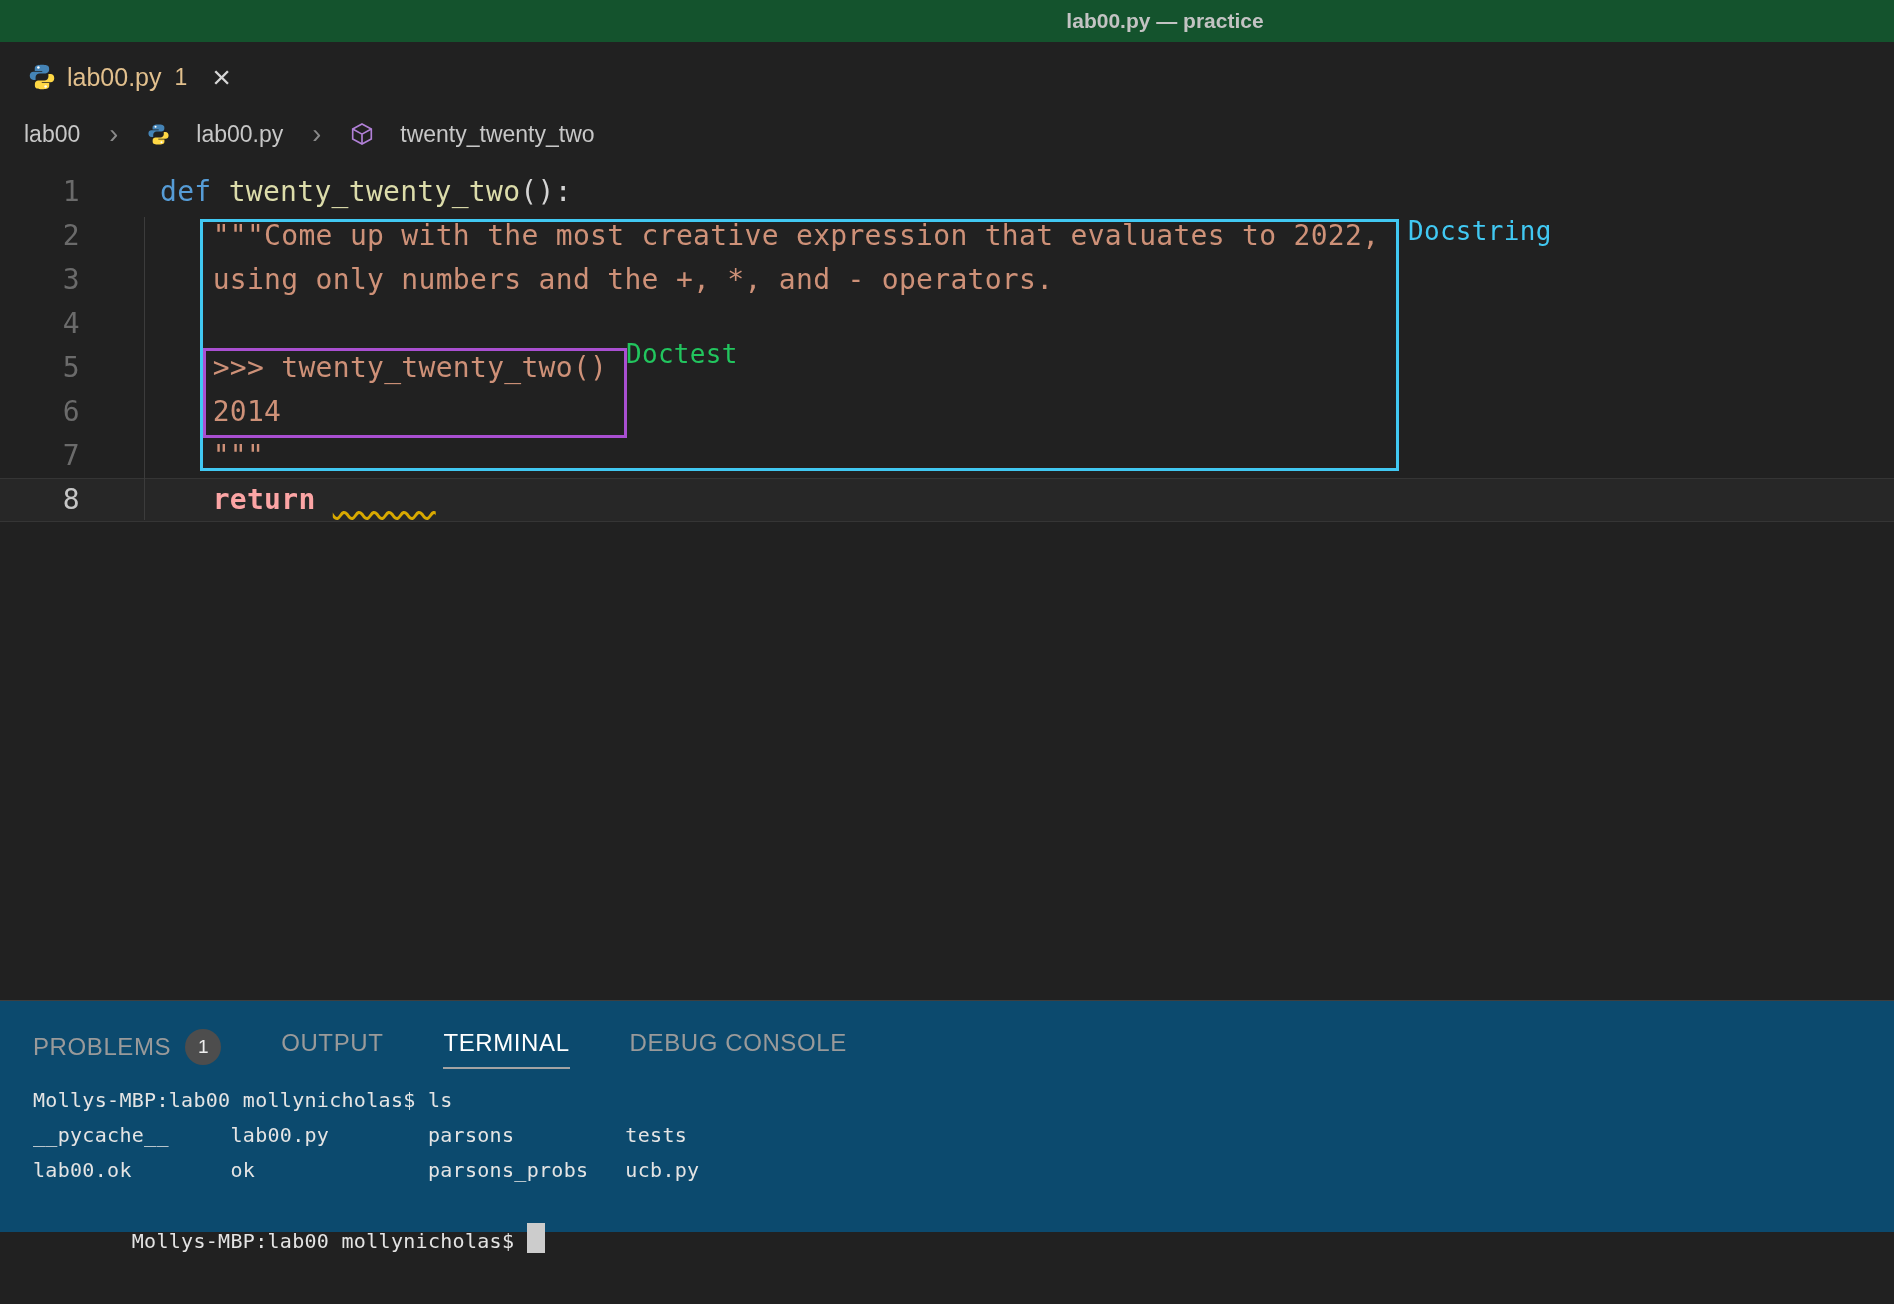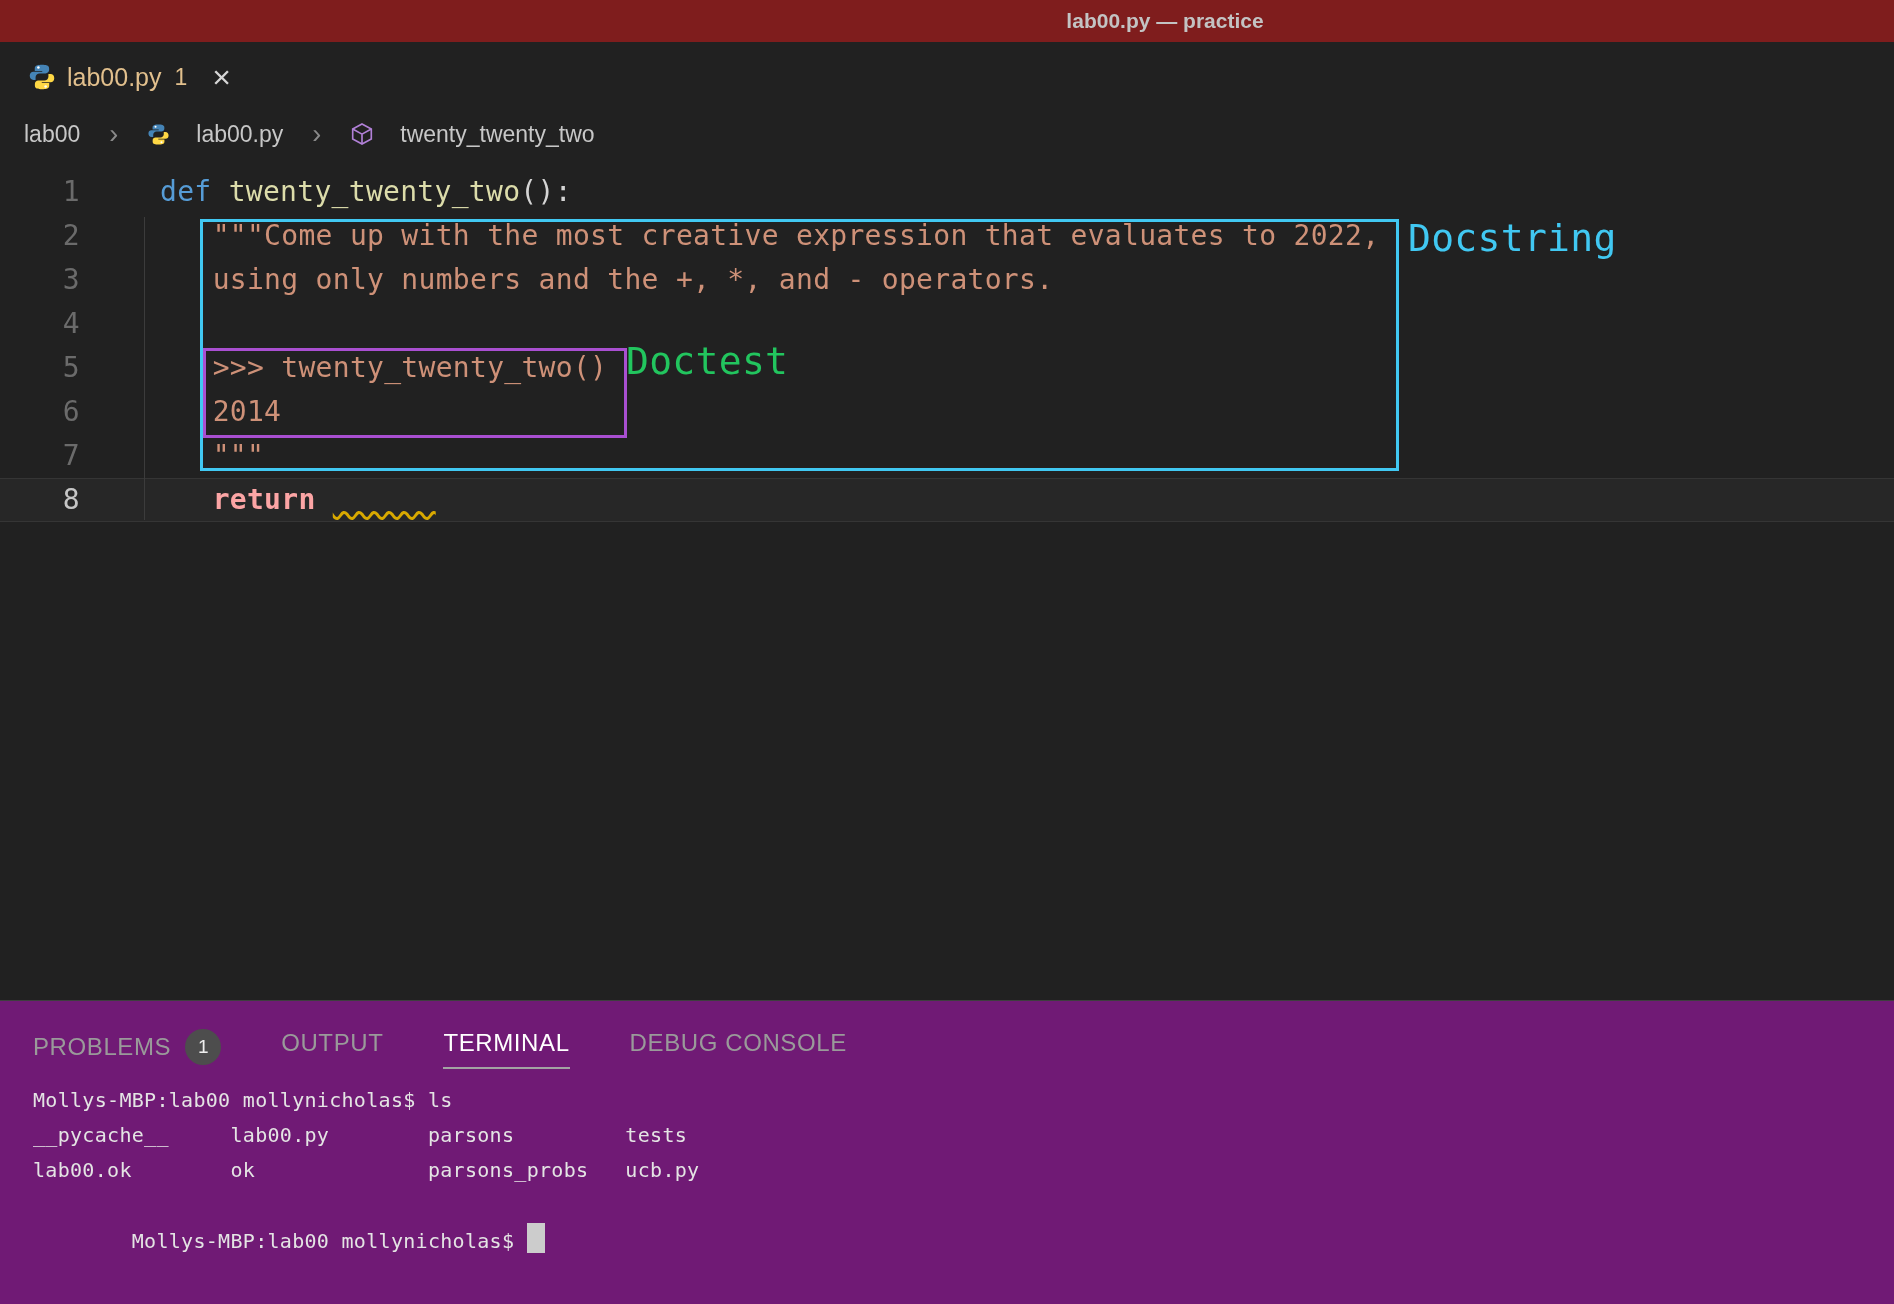--- a/index.html
+++ b/index.html
@@ -1,20 +1,20 @@
 <!DOCTYPE html>
 <html><head>
 <meta charset="utf-8">
 <style>
   * { margin:0; padding:0; box-sizing:border-box; }
   html, body { width:1894px; height:1304px; background:#212121; overflow:hidden; }
   body { font-family:"Liberation Sans", sans-serif; position:relative; }
 
   
-  .titlebar { height:42px; background:#7f1d1d; position:relative; }
+  .titlebar { height:42px; background:#14532d; position:relative; }
   .window-title {
     position:absolute; left:1165px; top:50%; transform:translate(-50%,-50%);
     color:#c3c3c3; font-size:21px; font-weight:bold; white-space:pre;
   }
 
   
   .tabbar { height:70px; display:flex; background:#212121; }
   .tab {
     display:flex; align-items:center; gap:11px;
     padding:0 22px 0 28px; background:#212121; cursor:pointer;
@@ -54,26 +54,26 @@
     text-decoration-color:#d9a900;
     text-decoration-thickness:2.5px;
     text-decoration-skip-ink:none;
   }
   .indent-guide { position:absolute; left:144px; top:61px; width:1px; height:303px; background:#3c3c3c; }
 
   
   .anno-box { position:absolute; pointer-events:none; }
   .docstring-box { left:200px; top:63px;  width:1199px; height:252px; border:3px solid #41c8f2; }
   .doctest-box   { left:203px; top:192px; width:424px;  height:90px;  border:3px solid #a94fd1; }
-  .anno-label { position:absolute; font-size:38px; pointer-events:none; }
+  .anno-label { position:absolute; font-size:26px; pointer-events:none; }
   .docstring-label { left:1408px; top:60px;  color:#41c8f2; }
   .doctest-label   { left:626px;  top:183px; color:#22c55e; }
 
   
-  .panel { border-top:1px solid #3e3e3e; height:304px; background:#701a75; }
+  .panel { border-top:1px solid #3e3e3e; height:232px; background:#0c4a6e; }
   .panel-tabs { display:flex; align-items:flex-start; gap:60px; padding:28px 0 0 33px; }
   .ptab {
     color:#9a9a9a; font-size:24px; letter-spacing:0.6px;
     display:flex; align-items:center; gap:14px; padding-bottom:10px; cursor:pointer;
   }
   .ptab.active { color:#ffffff; border-bottom:2px solid #a3a3a3; }
   .badge {
     width:36px; height:36px; border-radius:50%; background:#4d4d4d; color:#efefef;
     font-size:19px; letter-spacing:0; display:flex; align-items:center; justify-content:center;
   }

